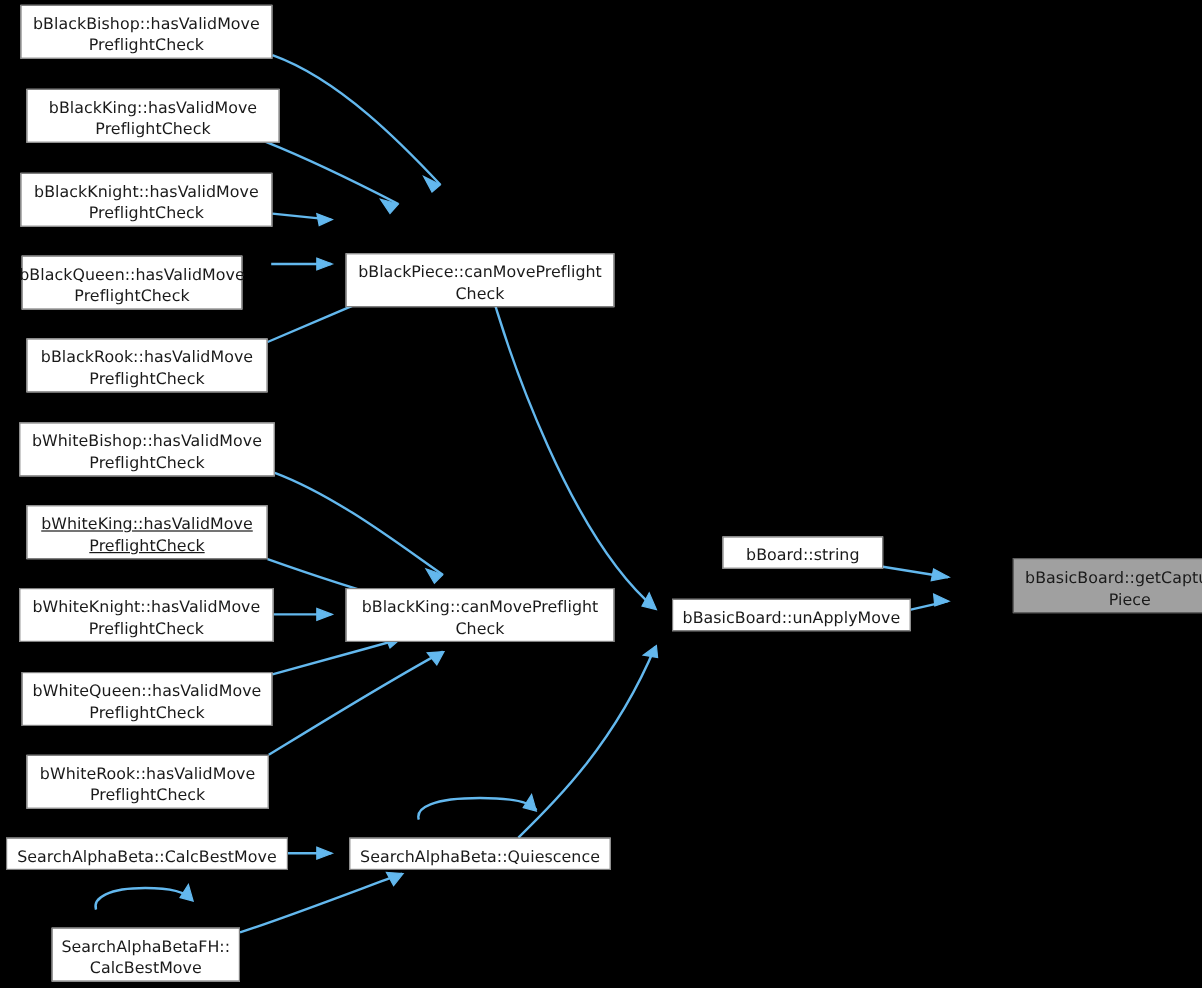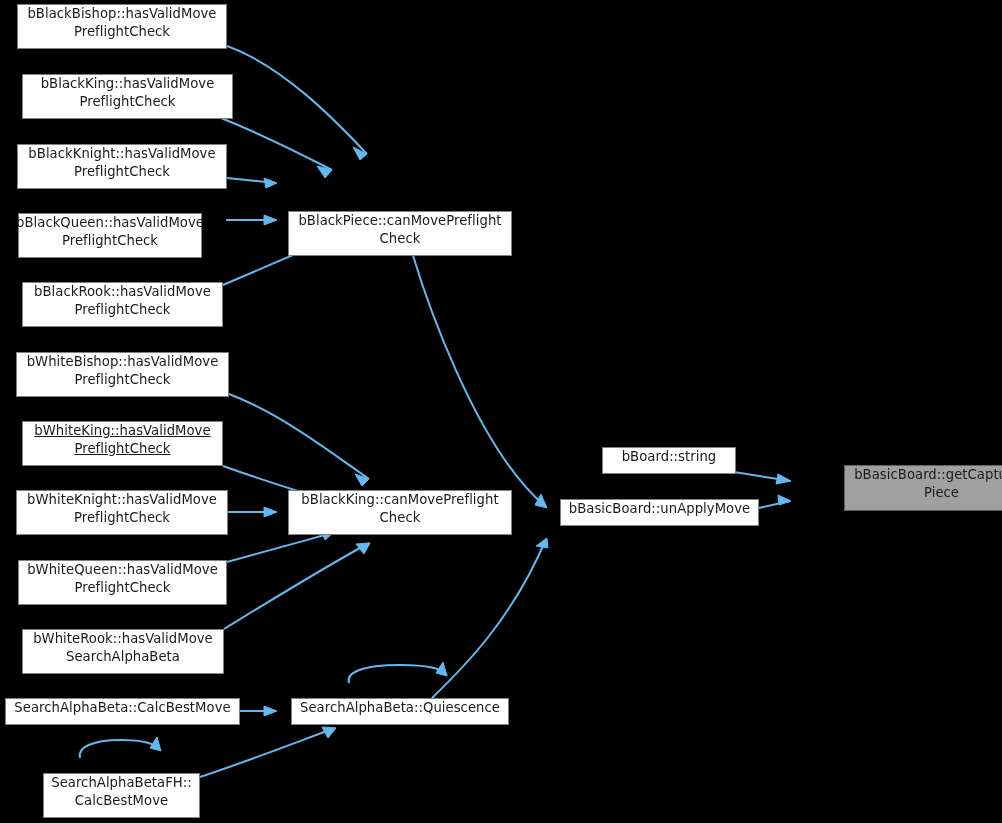--- a/index.html
+++ b/index.html
@@ -23,21 +23,21 @@
     height: 823px;
     pointer-events: none;
   }
   .node {
     position: absolute;
     box-sizing: border-box;
     border: 1px solid #808080;
     background: #ffffff;
     color: #1a1a1a;
     display: flex;
-    align-items: flex-start;
+    align-items: flex-end;
     justify-content: center;
     text-align: center;
     font-size: 13.2px;
     line-height: 18px;
     letter-spacing: 0.05px;
     white-space: pre-line;
     padding: 0 8px;
   }
   .node.highlight {
     background: #a0a0a0;
@@ -140,21 +140,21 @@
 PreflightCheck</span></div>
       <div class="node" style="left: 16px; top: 352px; width: 213px; height: 45px;"><span class="lbl">bWhiteBishop::hasValidMove
 PreflightCheck</span></div>
       <div class="node" style="left: 22px; top: 421px; width: 201px; height: 45px; text-decoration: underline;"><span class="lbl">bWhiteKing::hasValidMove
 PreflightCheck</span></div>
       <div class="node" style="left: 16px; top: 490px; width: 212px; height: 45px;"><span class="lbl">bWhiteKnight::hasValidMove
 PreflightCheck</span></div>
       <div class="node" style="left: 18px; top: 560px; width: 209px; height: 45px;"><span class="lbl">bWhiteQueen::hasValidMove
 PreflightCheck</span></div>
       <div class="node" style="left: 22px; top: 629px; width: 202px; height: 45px;"><span class="lbl">bWhiteRook::hasValidMove
-SearchAlphaBeta</span></div>
+PreflightCheck</span></div>
       <div class="node" style="left: 288px; top: 179px; width: 224px; height: 45px; margin-top: 32px;"><span class="lbl">bBlackPiece::canMovePreflight
 Check</span></div>
       <div class="node" style="left: 288px; top: 490px; width: 224px; height: 45px;"><span class="lbl">bBlackKing::canMovePreflight
 Check</span></div>
       <div class="node" style="left: 602px; top: 447px; width: 134px; height: 27px;"><span class="lbl">bBoard::string</span></div>
       <div class="node" style="left: 560px; top: 499px; width: 199px; height: 27px;"><span class="lbl">bBasicBoard::unApplyMove</span></div>
       <div class="node highlight" style="left: 844px; top: 465px; width: 195px; height: 46px;"><span class="lbl">bBasicBoard::getCaptured
 Piece</span></div>
       <div class="node" style="left: 5px; top: 698px; width: 235px; height: 27px;"><span class="lbl">SearchAlphaBeta::CalcBestMove</span></div>
       <div class="node" style="left: 291px; top: 698px; width: 218px; height: 27px;"><span class="lbl">SearchAlphaBeta::Quiescence</span></div>

